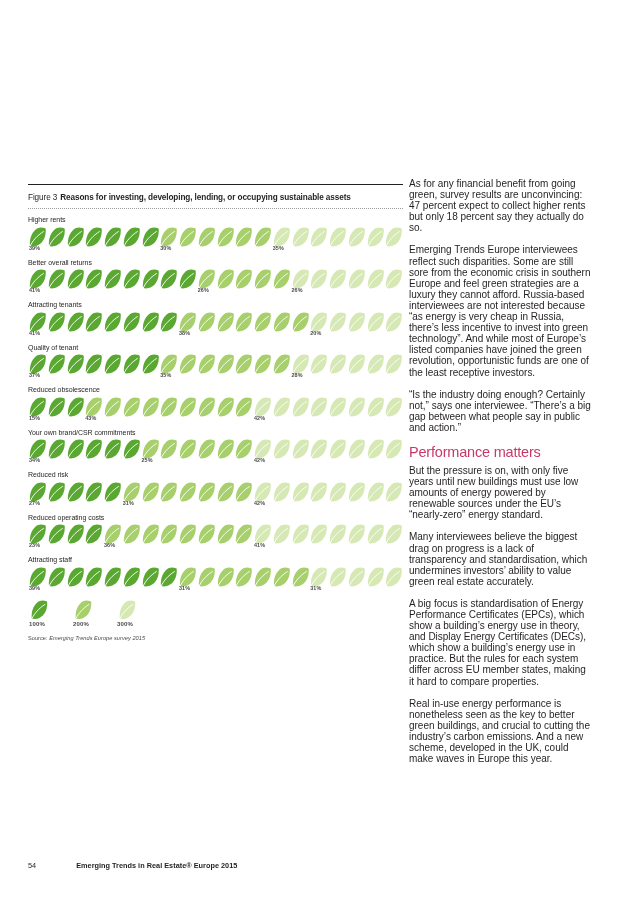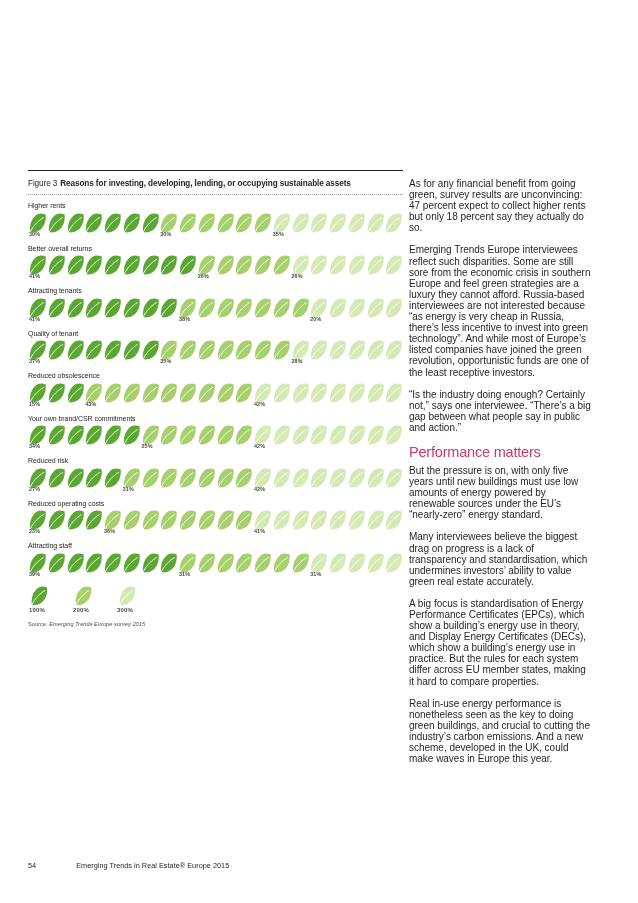--- a/index.html
+++ b/index.html
@@ -7,21 +7,21 @@
     width:638px;height:903px;
     background:#ffffff;
     font-family:"Liberation Sans", sans-serif;
     color:#231f20;
     position:relative;
     overflow:hidden;
   }
   .page{position:absolute;left:0;top:0;width:638px;height:903px;}
 
   
-  .figure{position:absolute;left:28px;top:170px;width:375px;}
+  .figure{position:absolute;left:28px;top:184px;width:375px;}
 
   .fig-rule-top{height:1px;background:#231f20;width:375px;}
 
   .fig-title{
     margin-top:7px;
     font-size:8.2px;
     line-height:11px;
     letter-spacing:-0.1px;
     white-space:nowrap;
   }
@@ -137,21 +137,21 @@
   
   .footer{
     position:absolute;
     left:28px;top:861px;
     font-size:7.3px;
     line-height:10px;
     color:#231f20;
     letter-spacing:0.02px;
   }
   .footer .pg{font-weight:400;margin-right:8px;}
-  .footer .ft{font-weight:400;padding-left:32px;}
+  .footer .ft{font-weight:700;padding-left:32px;}
 </style>
 </head>
 <body>
 
 <div class="page">
 
   <div class="figure">
 
     <div class="fig-rule-top"></div>
 
@@ -1368,20 +1368,20 @@
 
     <p><span class="it">Emerging Trends Europe</span><span> interviewees reflect such disparities. Some are still sore from the economic crisis in southern Europe and feel green strategies are a luxury they cannot afford. Russia-based interviewees are not interested because “as energy is very cheap in Russia, there’s less incentive to invest into green technology”. And while most of Europe’s listed companies have joined the green revolution, opportunistic funds are one of the least receptive investors.</span></p>
 
     <p>“Is the industry doing enough? Certainly not,” says one interviewee. “There’s a big gap between what people say in public and action.”</p>
 
     <h2 class="sec-head">Performance matters</h2>
 
     <p>But the pressure is on, with only five years until new buildings must use low amounts of energy powered by renewable sources under the EU’s “nearly-zero” energy standard.</p>
     <p>Many interviewees believe the biggest drag on progress is a lack of transparency and standardisation, which undermines investors’ ability to value green real estate accurately.</p>
     <p>A big focus is standardisation of Energy Performance Certificates (EPCs), which show a building’s energy use in theory, and Display Energy Certificates (DECs), which show a building’s energy use in practice. But the rules for each system differ across EU member states, making it hard to compare properties.</p>
-    <p>Real in-use energy performance is nonetheless seen as the key to doing green buildings, and crucial to cutting the industry’s carbon emissions. And a new scheme, developed in the UK, could make waves in Europe this year.</p>
+    <p>Real in-use energy performance is nonetheless seen as the key to better green buildings, and crucial to cutting the industry’s carbon emissions. And a new scheme, developed in the UK, could make waves in Europe this year.</p>
   </div>
 
   <div class="footer">
     <span class="pg">54</span><span class="ft">Emerging Trends in Real Estate® Europe 2015</span>
   </div>
 
 </div>
 
 </body></html>

